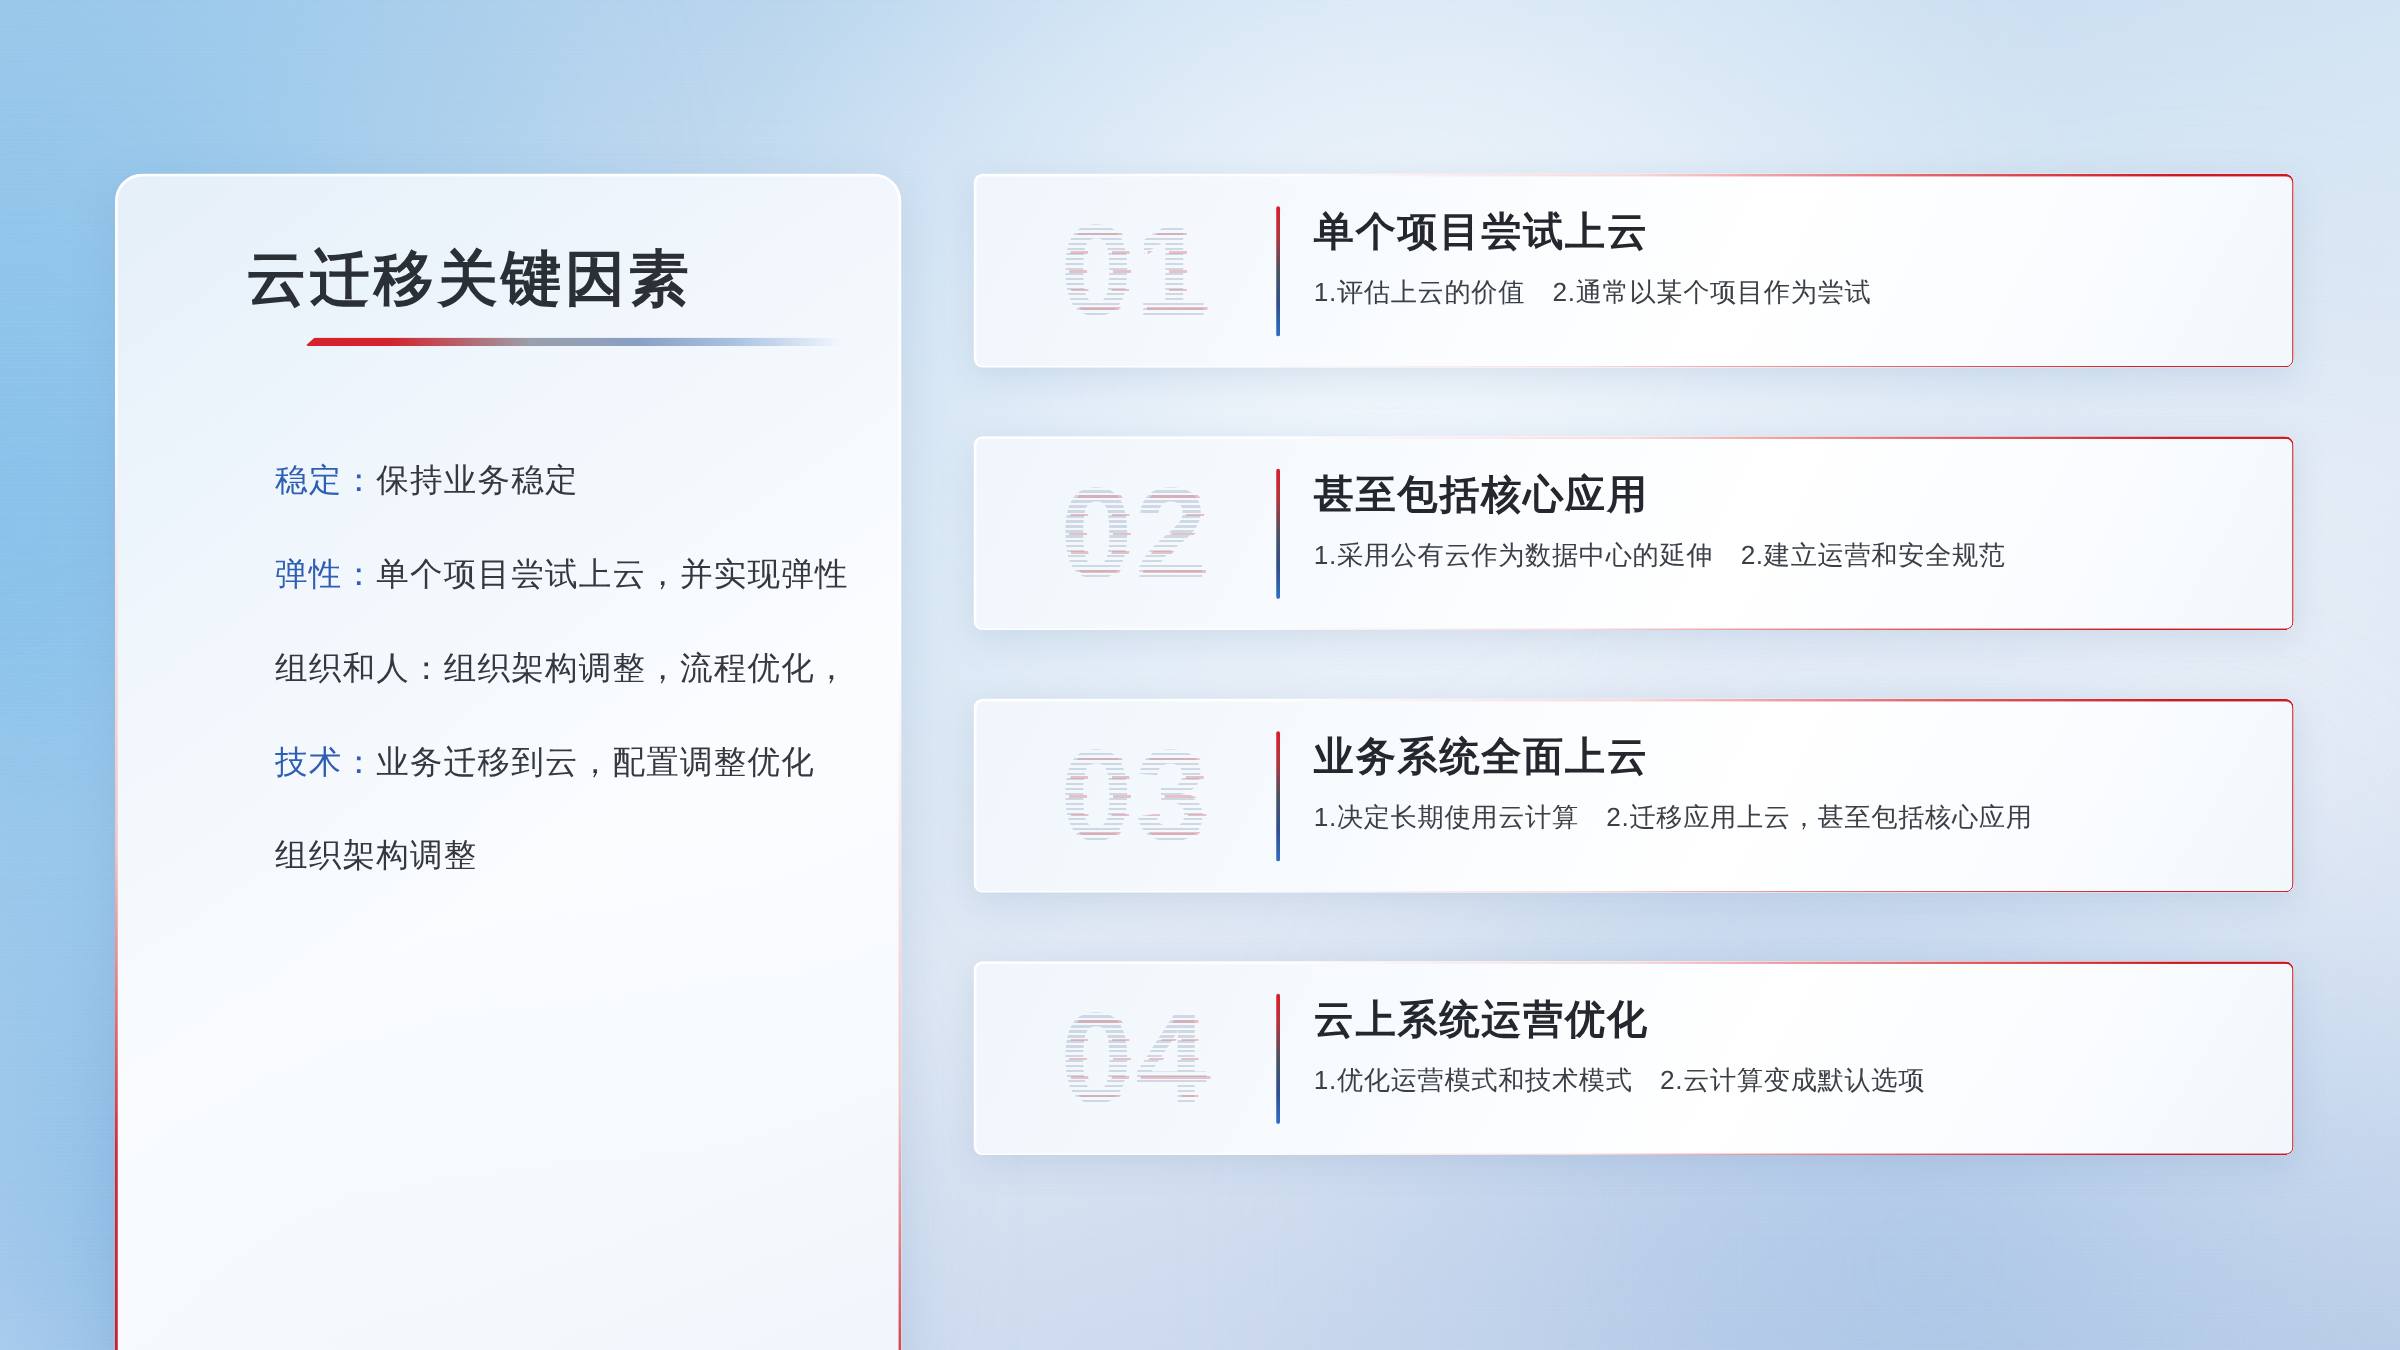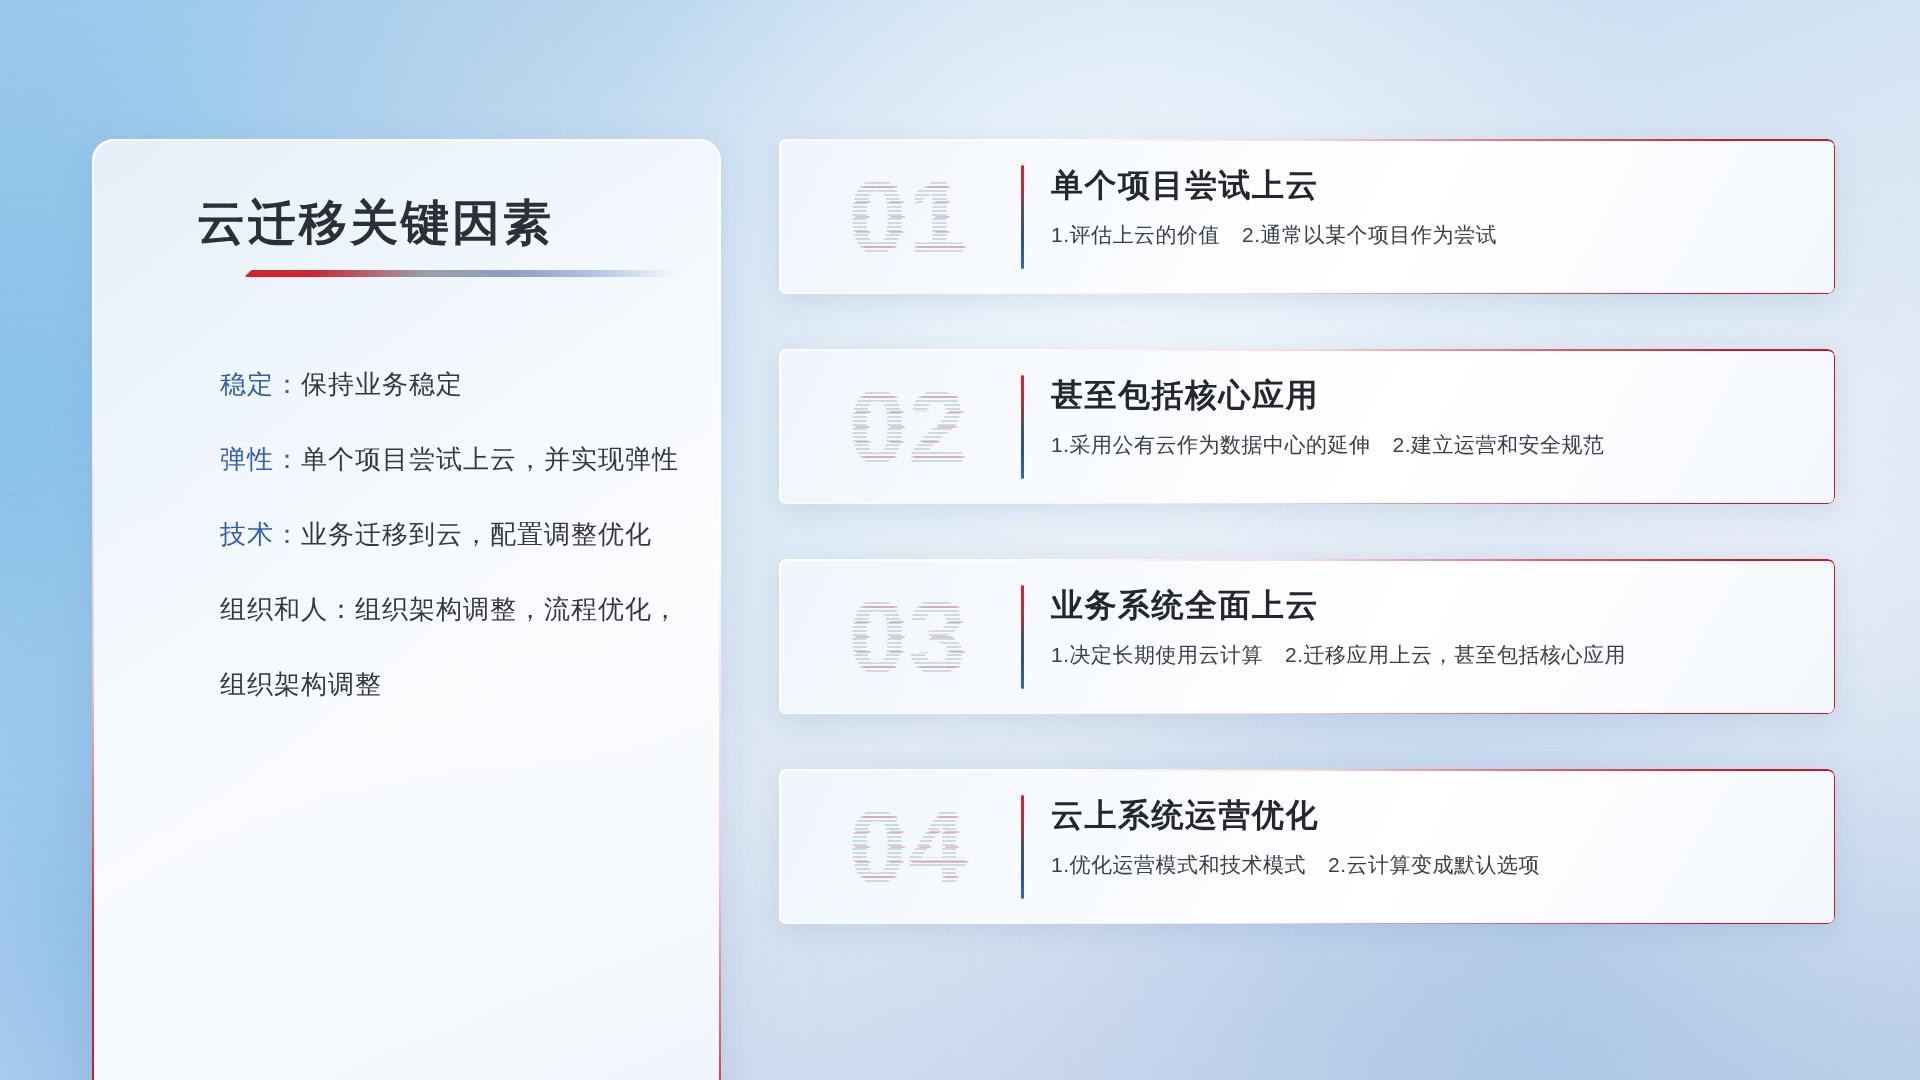--- a/index.html
+++ b/index.html
@@ -161,25 +161,25 @@
       <div class="panel-item">
         <span class="pi-label accent">稳定：</span><span class="pi-text">保持业务稳定</span>
       </div>
 
       <div class="panel-item">
         <span class="pi-label accent">弹性：</span><span class="pi-text">单个项目尝试上云，并实现弹性</span>
       </div>
 
 
       <div class="panel-item">
+        <span class="pi-label">组织和人：</span><span class="pi-text">组织架构调整，流程优化，</span>
+      </div>
+
+      <div class="panel-item">
         <span class="pi-label accent">技术：</span><span class="pi-text">业务迁移到云，配置调整优化</span>
-      </div>
-
-      <div class="panel-item">
-        <span class="pi-label">组织和人：</span><span class="pi-text">组织架构调整，流程优化，</span>
       </div>
 
       <div class="panel-item">
         <span class="pi-label"></span><span class="pi-text">组织架构调整</span>
       </div>
 
     </div>
   </section>
 
   <section id="cards">

